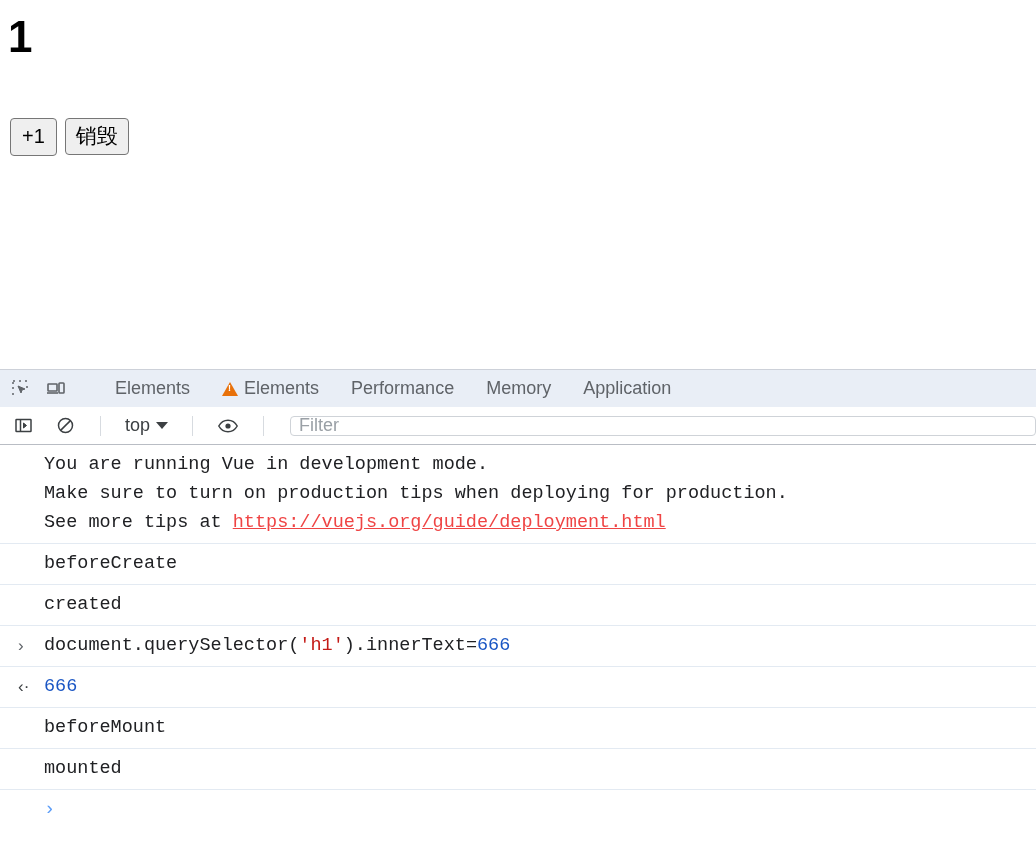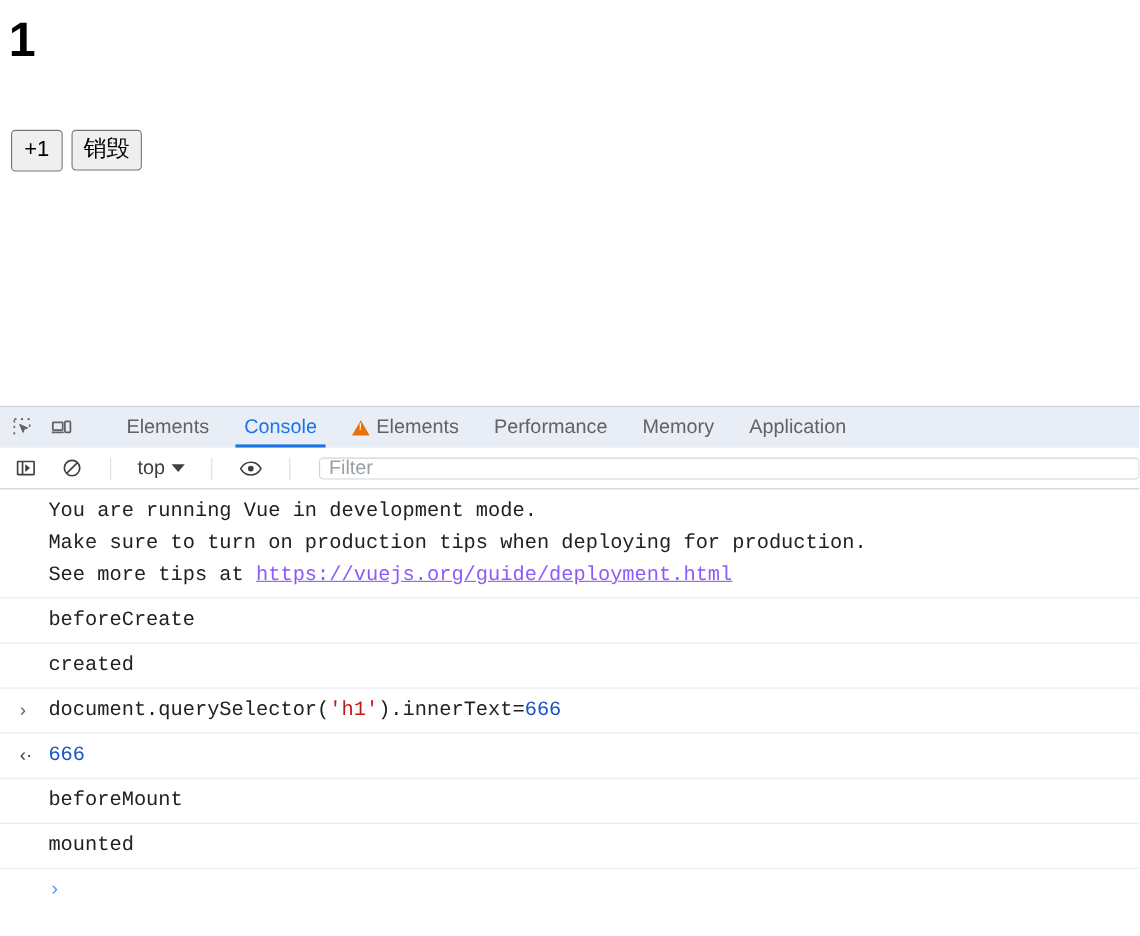--- a/index.html
+++ b/index.html
@@ -224,21 +224,21 @@
     width: 20px;
     text-align: left;
     font-family: "Liberation Sans", sans-serif;
     font-size: 17px;
     line-height: 29px;
   }
   .gutter.input-arrow { color: #5f6368; }
   .gutter.output-arrow { color: #3c4043; }
   .gutter.prompt-arrow { color: #5a9cf8; }
   .link {
-    color: #8b5cf6;
+    color: #ef4444;
     text-decoration: underline;
   }
   .tok-string { color: #c41a16; }
   .tok-num { color: #1a56c4; }
   .val-num { color: #1a56c4; }
   #prompt-row {
     position: relative;
     padding: 5px 0 6px 44px;
     line-height: 29px;
     min-height: 36px;
@@ -270,23 +270,20 @@
           <rect x="2" y="5" width="9" height="7" rx="0.5"></rect>
           <path d="M1 14h11"></path>
           <rect x="13" y="4" width="5" height="10" rx="0.8"></rect>
         </svg>
       </span>
       <span class="vsep"></span>
     </div>
     <div id="tabs">
       <div class="tab">
         <span>Elements</span>
-      </div>
-      <div class="tab active">
-        <span>Console</span>
       </div>
       <div class="tab">
         <span class="warn-tri"></span>
         <span>Elements</span>
       </div>
       <div class="tab">
         <span>Performance</span>
       </div>
       <div class="tab">
         <span>Memory</span>

